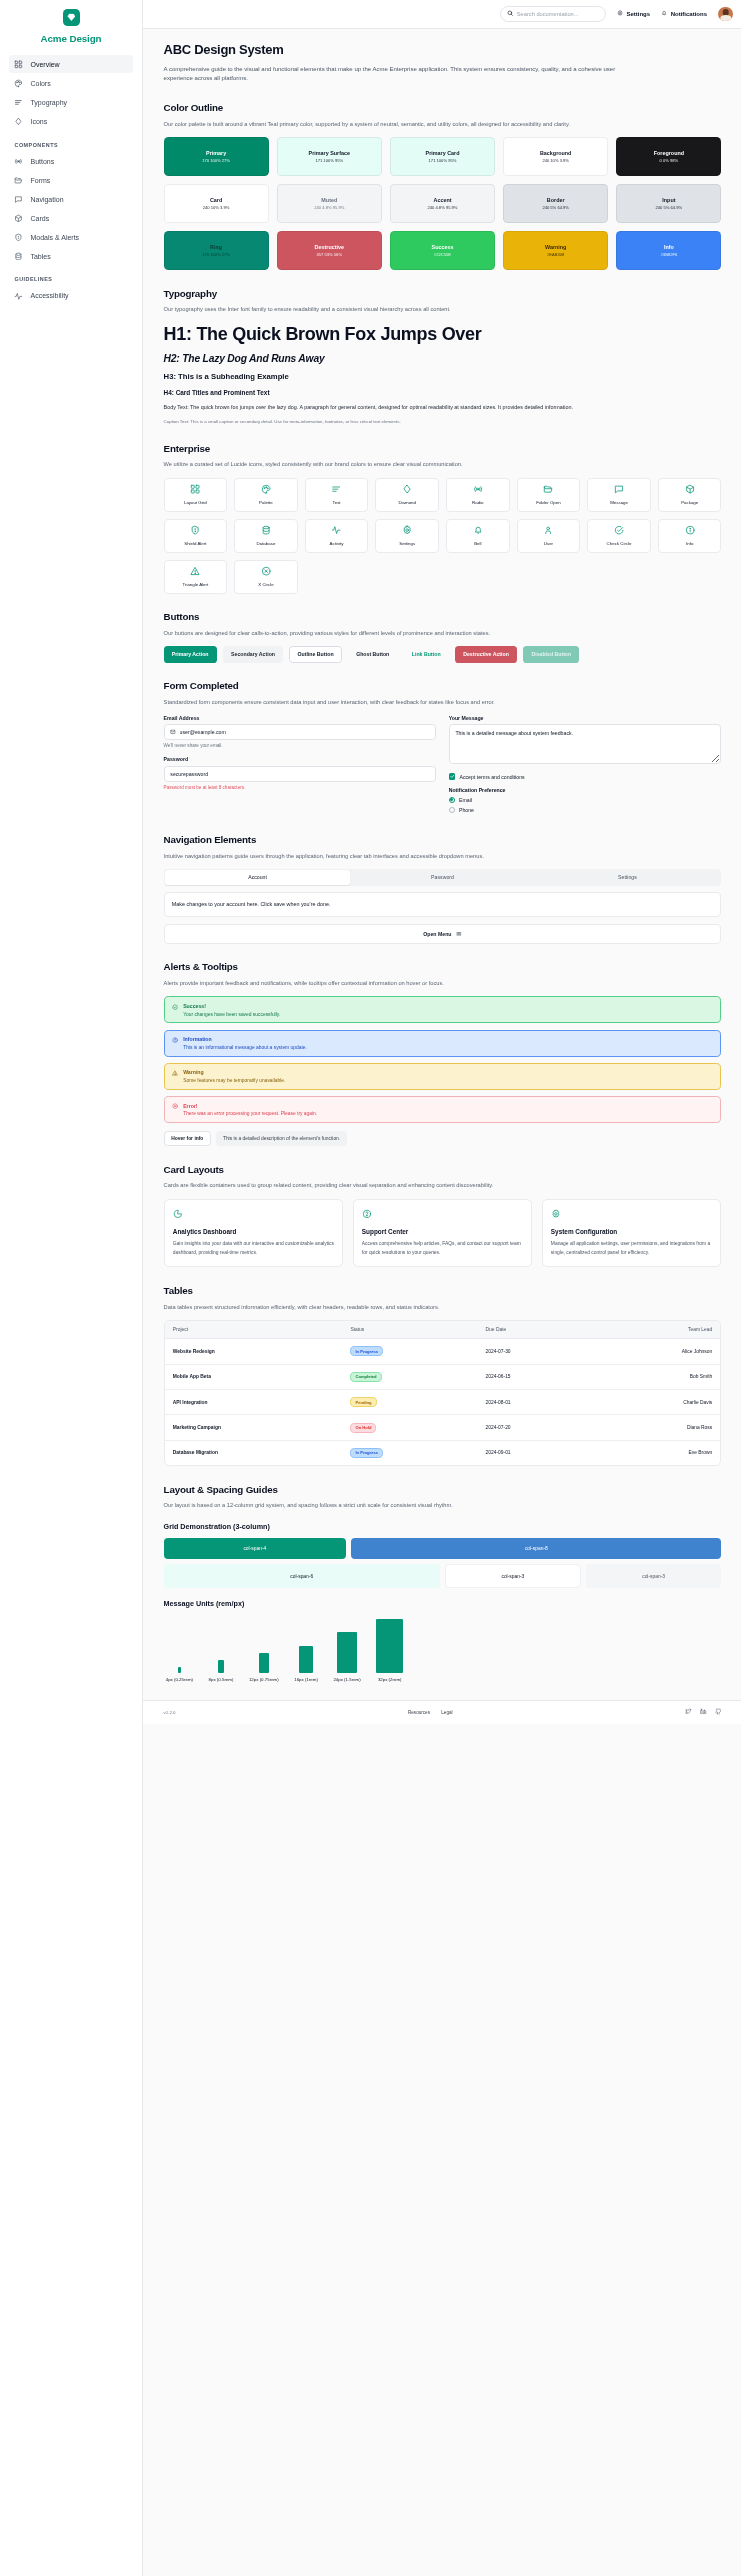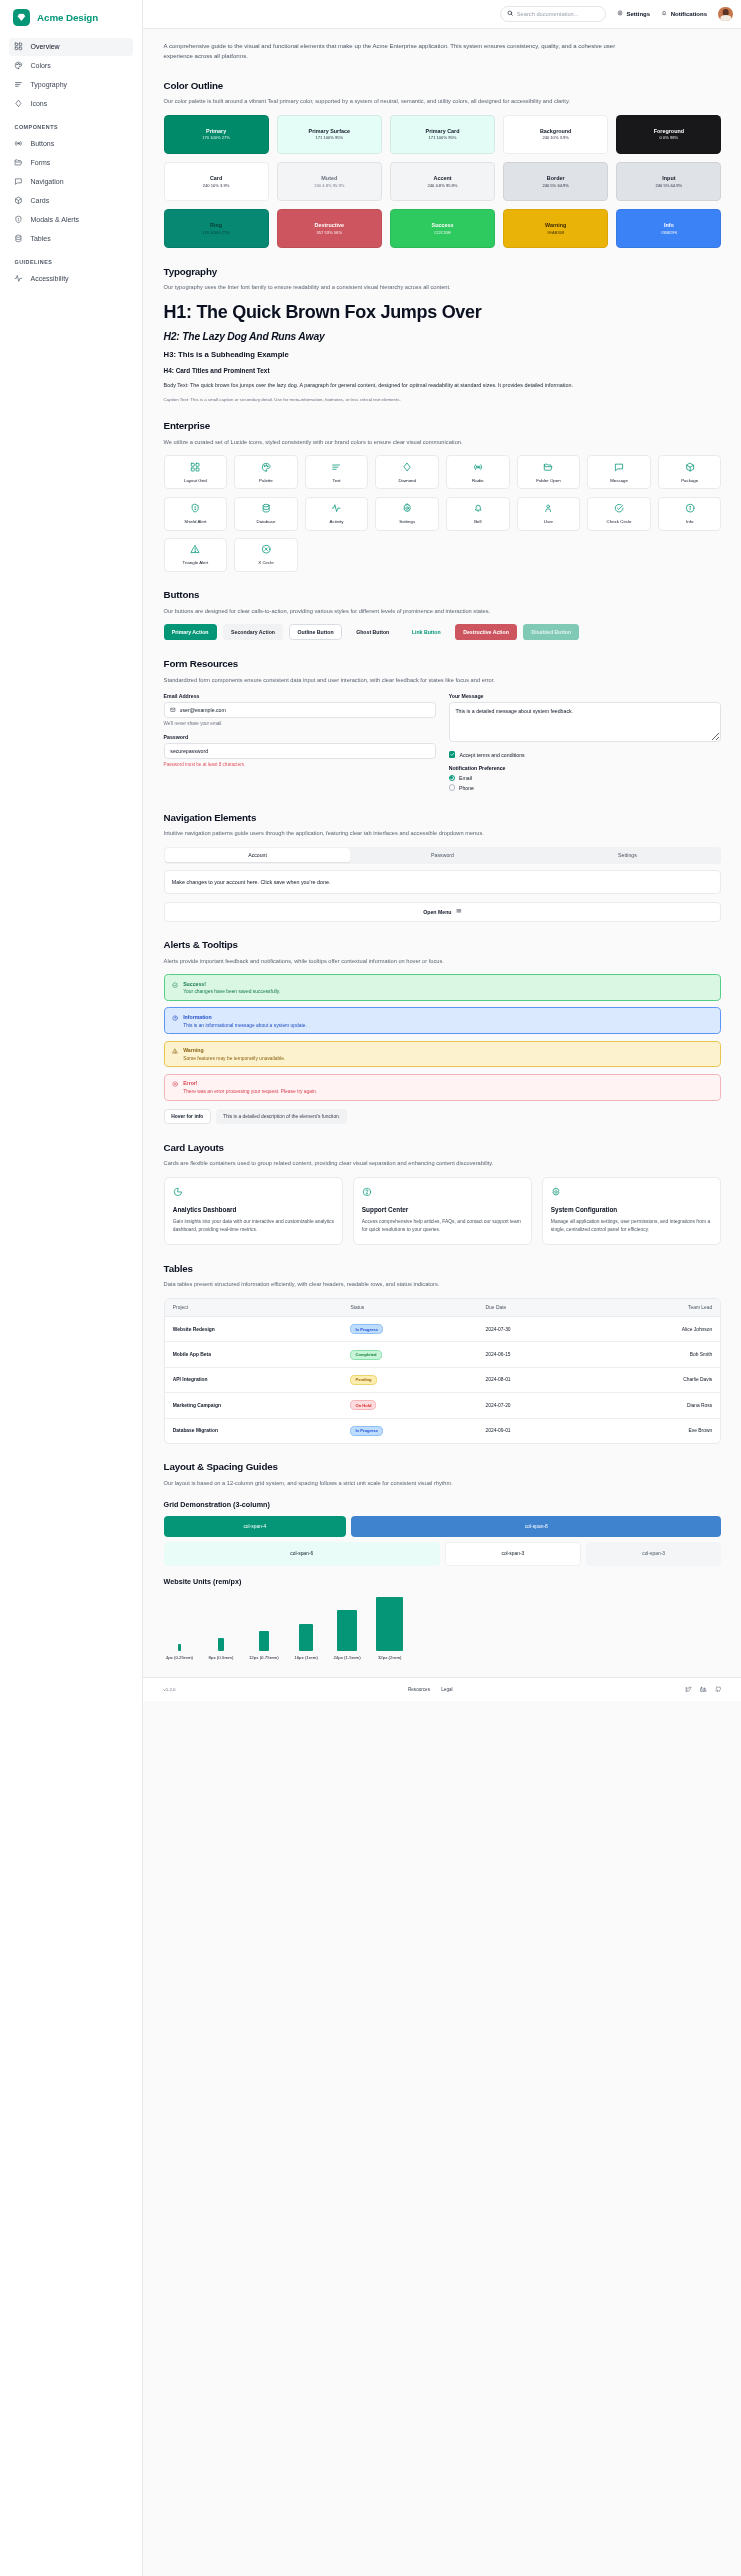--- a/index.html
+++ b/index.html
@@ -12,21 +12,21 @@
   }
   .app { display: flex; width: 742px; min-height: 2603px; position: relative; }
 
   
   .sidebar {
     width: 143px; flex: 0 0 143px;
     background: #ffffff;
     border-right: 0.5px solid #e6e8ec;
     padding: 0 9.3px;
   }
-  .brand { display: flex; align-items: center; gap: 6.7px; padding: 9.3px 4.1px 11.3px 4.1px; }
+  .brand { display: flex; align-items: center; gap: 6.7px; padding: 9.3px 4.1px 11.3px 4.1px; flex-direction: column; }
   .brand-logo {
     width: 17px; height: 17px; border-radius: 4.6px;
     background: #049677; display: flex; align-items: center; justify-content: center;
     flex: 0 0 17px;
   }
   .brand-name { font-size: 9.8px; font-weight: 700; color: #049677; letter-spacing: -0.1px; }
   .nav-list { display: flex; flex-direction: column; gap: 1px; }
   .nav-item {
     display: flex; align-items: center; gap: 7.2px;
     padding: 4.6px 5.2px; border-radius: 3.6px; cursor: pointer;
@@ -422,20 +422,21 @@
         <span>Notifications</span>
       </div>
       <div class="avatar">
         <div class="head"></div>
         <div class="body"></div>
       </div>
     </header>
 
     <div class="content">
 
+      <h1 class="page-title">ABC Design System</h1>
       <p class="lede">A comprehensive guide to the visual and functional elements that make up the Acme Enterprise application. This system ensures consistency, quality, and a cohesive user experience across all platforms.</p>
 
       <section class="section">
         <h2 class="section-h">Color Outline</h2>
         <p class="section-desc">Our color palette is built around a vibrant Teal primary color, supported by a system of neutral, semantic, and utility colors, all designed for accessibility and clarity.</p>
         <div id="swatch-rows">
             <div class="swatch-row">
               <div class="swatch" style="background: rgb(0, 138, 105); color: rgb(255, 255, 255);">
                 <span class="sw-name">Primary</span>
                 <span class="sw-val">170 100% 27%</span>
@@ -667,21 +668,21 @@
             <button class="btn btn-secondary">Secondary Action</button>
             <button class="btn btn-outline">Outline Button</button>
             <button class="btn btn-ghost">Ghost Button</button>
             <button class="btn btn-link">Link Button</button>
             <button class="btn btn-destructive">Destructive Action</button>
             <button class="btn btn-disabled">Disabled Button</button>
           </div>
       </section>
 
       <section class="section">
-        <h2 class="section-h">Form Resources</h2>
+        <h2 class="section-h">Form Completed</h2>
         <p class="section-desc">Standardized form components ensure consistent data input and user interaction, with clear feedback for states like focus and error.</p>
         <div class="form-grid">
           <div>
             <label class="field-label">Email Address</label>
             <div class="input-wrap">
               <span>
                 <svg width="5.7" height="5.7" viewBox="0 0 24 24" fill="none" stroke="#111827" stroke-width="1.8" stroke-linejoin="round">
                     <rect x="3" y="5" width="18" height="14" rx="2"></rect>
                     <path d="M3 7l9 6 9-6"></path>
                   </svg>
@@ -904,21 +905,21 @@
 
         <h3 class="sub-h">Grid Demonstration (3-column)</h3>
         <div class="grid12">
           <div class="gcell g-primary">col-span-4</div>
           <div class="gcell g-info">col-span-8</div>
           <div class="gcell g-surface">col-span-6</div>
           <div class="gcell g-card">col-span-3</div>
           <div class="gcell g-muted">col-span-3</div>
         </div>
 
-        <h3 class="sub-h">Website Units (rem/px)</h3>
+        <h3 class="sub-h">Message Units (rem/px)</h3>
         <div class="bars" id="spacing-bars">
             <div class="bar-item">
               <div class="bar" style="height: 6.8px; width: 3.3px; background: rgb(4, 150, 119);"></div>
               <div class="bar-label">4px (0.25rem)</div>
             </div>
             <div class="bar-item">
               <div class="bar" style="height: 13.5px; width: 6.7px; background: rgb(4, 150, 119);"></div>
               <div class="bar-label">8px (0.5rem)</div>
             </div>
             <div class="bar-item">

